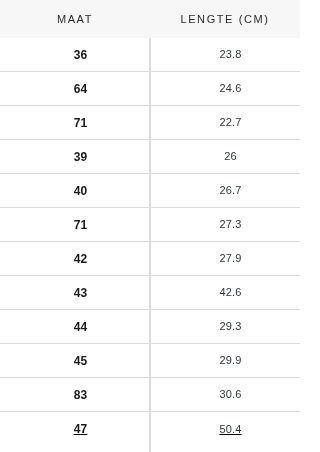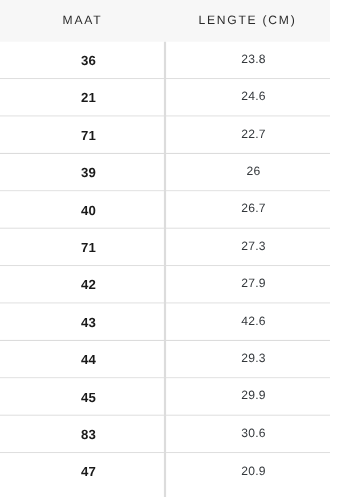--- a/index.html
+++ b/index.html
@@ -57,20 +57,21 @@
   .chart-row {
     display: flex;
     width: 100%;
     height: 34px;
     box-sizing: border-box;
     border-bottom: 1px solid #dcdcdc;
     background: #ffffff;
   }
   .chart-row:last-child {
     border-bottom: none;
+    text-decoration: underline;
   }
   .chart-row .cell {
     flex: 0 0 50%;
     width: 50%;
     display: flex;
     align-items: center;
     justify-content: center;
     box-sizing: border-box;
     padding-left: 11px;
   }
@@ -120,21 +121,21 @@
       <div class="cell">
         <span class="cell-size">36</span>
       </div>
       <div class="cell">
         <span class="cell-length">23.8</span>
       </div>
     </div>
 
     <div class="chart-row">
       <div class="cell">
-        <span class="cell-size">21</span>
+        <span class="cell-size">64</span>
       </div>
       <div class="cell">
         <span class="cell-length">24.6</span>
       </div>
     </div>
 
     <div class="chart-row">
       <div class="cell">
         <span class="cell-size">71</span>
       </div>
@@ -213,21 +214,21 @@
       <div class="cell">
         <span class="cell-length">30.6</span>
       </div>
     </div>
 
     <div class="chart-row">
       <div class="cell">
         <span class="cell-size">47</span>
       </div>
       <div class="cell">
-        <span class="cell-length">20.9</span>
+        <span class="cell-length">50.4</span>
       </div>
     </div>
 
   </div>
 
   <div class="column-divider"></div>
 
 </div>
 
 </body></html>

